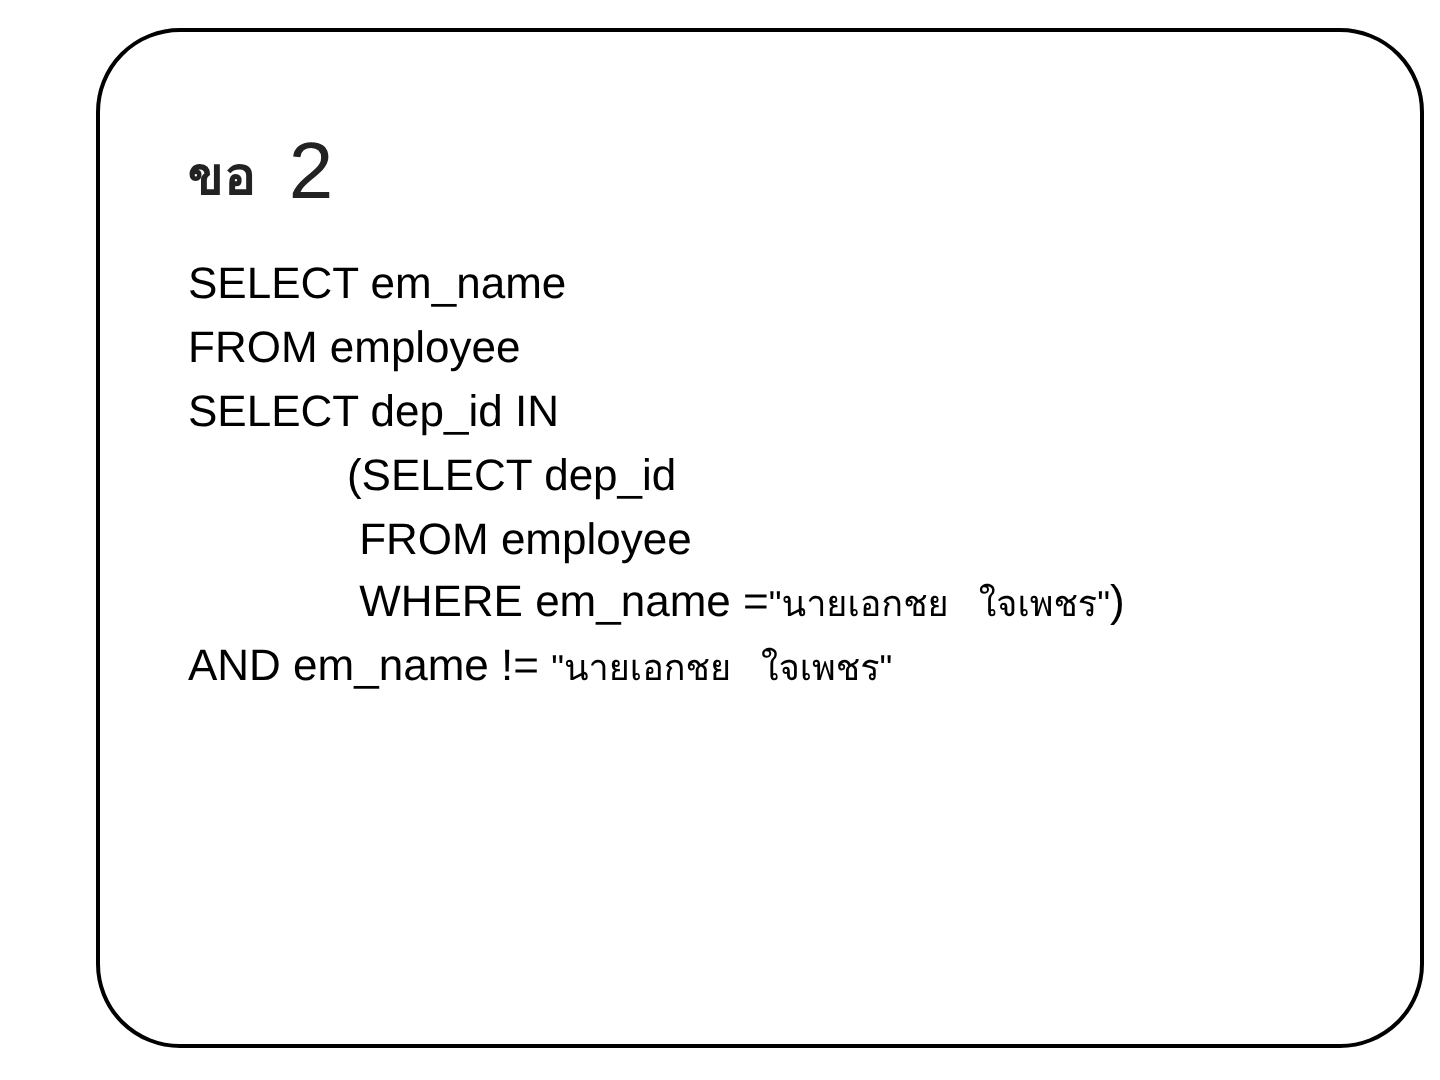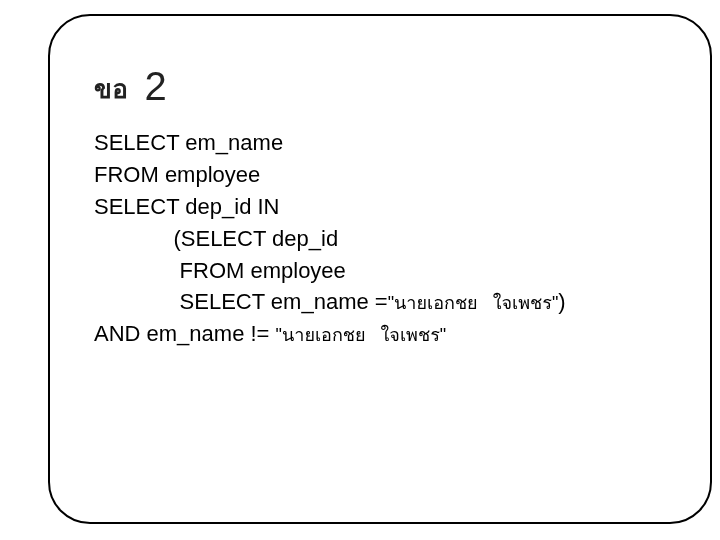--- a/index.html
+++ b/index.html
@@ -39,16 +39,16 @@
 <div class="frame">
   <div class="content">
     <div class="title">
       <span class="label">ขอ</span><span class="num">2</span>
     </div>
     <div class="code"><span>SELECT em_name</span>
 <span>FROM employee</span>
 <span>SELECT dep_id IN</span>
 <span>             (SELECT dep_id</span>
 <span>              FROM employee</span>
-<span>              SELECT em_name =</span><span class="thai">"นายเอกชย   ใจเพชร"</span><span>)</span>
+<span>              WHERE em_name =</span><span class="thai">"นายเอกชย   ใจเพชร"</span><span>)</span>
 <span>AND em_name != </span><span class="thai">"นายเอกชย   ใจเพชร"</span></div>
   </div>
 </div>
 
 </body></html>

